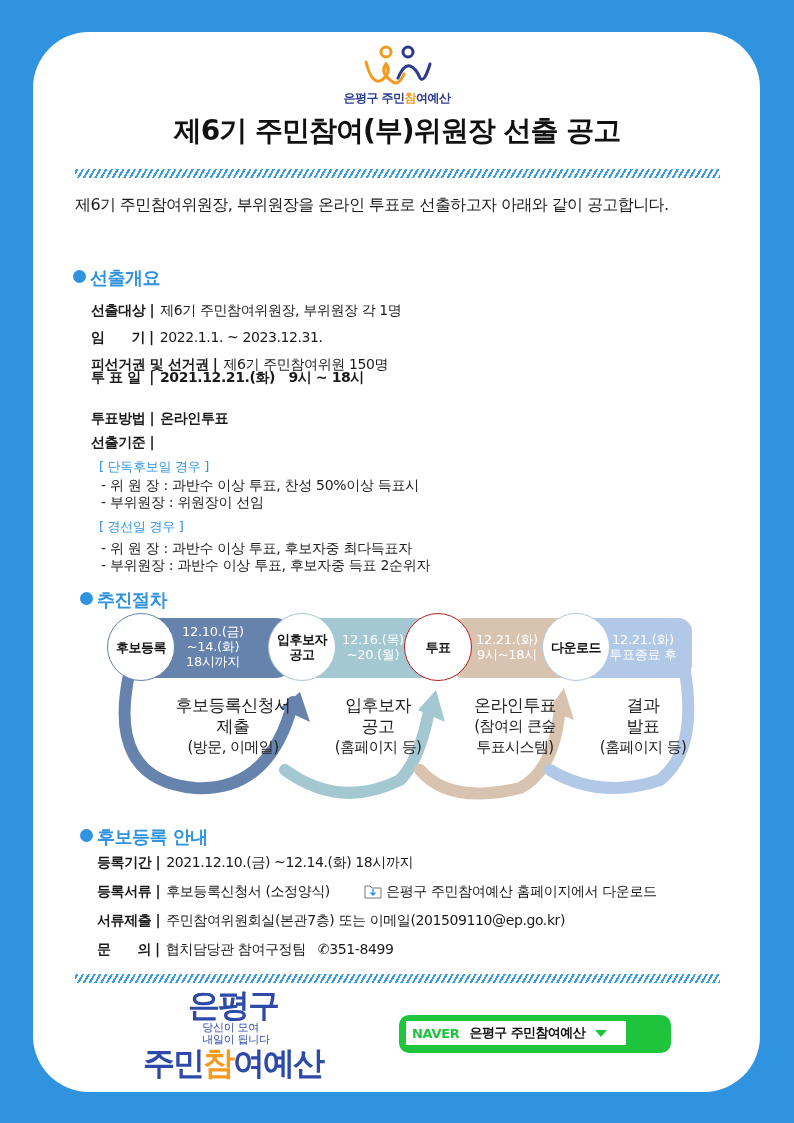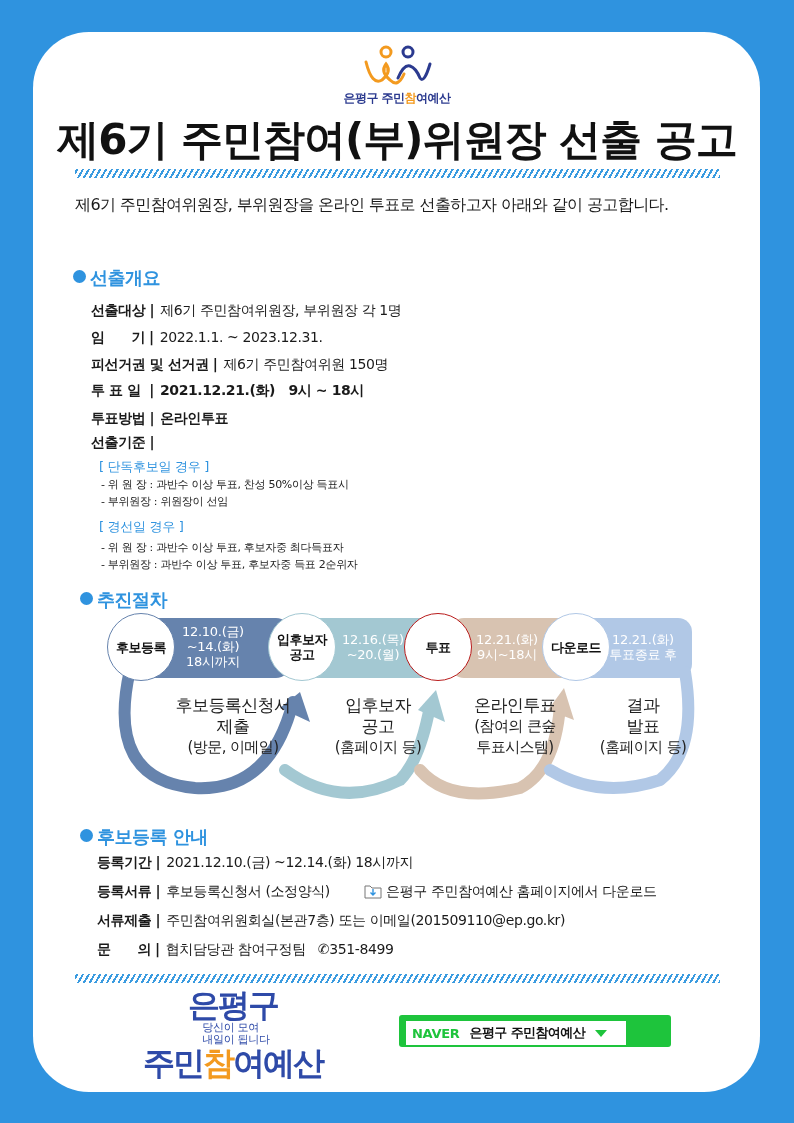--- a/index.html
+++ b/index.html
@@ -12,39 +12,39 @@
     background:#ffffff; border-radius:56px;
   }
   .abs { position:absolute; }
   .hatch {
     position:absolute; left:75px; width:645px; height:9px;
     background: repeating-linear-gradient(-60deg, #3a9be0 0 2px, transparent 2px 5px);
   }
   .logo-top { left:358px; top:44px; width:80px; height:46px; }
   .logo-text { left:330px; top:90px; width:134px; text-align:center; font-size:12px; font-weight:bold; color:#2b3a8f; letter-spacing:-0.5px; }
   .logo-text .accent { color:#f39a1f; }
-  .title { left:40px; top:112px; width:714px; text-align:center; font-size:42px; font-weight:bold; letter-spacing:-1px; color:#111; }
+  .title { left:40px; top:112px; width:714px; text-align:center; font-size:28px; font-weight:bold; letter-spacing:-1px; color:#111; }
   .intro { left:75px; top:190px; width:660px; font-size:16px; line-height:30px; letter-spacing:-0.6px; color:#1a1a1a; }
   .sec-head { font-size:18px; font-weight:bold; color:#2f93df; letter-spacing:-0.5px; }
   .sec-head .dot { display:inline-block; width:13px; height:13px; border-radius:50%; background:#2f93df; margin-right:4px; vertical-align:1px; }
   .row { font-size:14px; letter-spacing:-0.4px; white-space:nowrap; }
   .row .k { font-weight:bold; }
   .row .sep { font-weight:bold; margin:0 6px 0 4px; }
   .sub-head { font-size:13px; color:#2f93df; letter-spacing:-0.3px; }
-  .sub-item { font-size:11px; letter-spacing:-0.3px; color:#222; }
+  .sub-item { font-size:14px; letter-spacing:-0.3px; color:#222; }
   .flow-text { text-align:center; font-size:17px; line-height:21px; letter-spacing:-0.6px; color:#222;margin-left:28px; }
   .flow-text .small { font-size:15px; }
   .circle {
     position:absolute; width:66px; height:66px; border-radius:50%; background:#fff;
     display:flex; align-items:center; justify-content:center; text-align:center;
     font-size:13px; font-weight:bold; line-height:15px; letter-spacing:-0.5px; color:#111;
   }
   .band-date { position:absolute; color:#fff; text-align:center; font-size:13px; line-height:15px; letter-spacing:-0.3px; }
   .naver-box {
-    left:399px; top:1015px; width:272px; height:32px; background:#1ec43c; border-radius:3px;
+    left:399px; top:1015px; width:272px; height:38px; background:#1ec43c; border-radius:10px;
   }
   .naver-inner {
     position:absolute; left:7px; top:6px; width:220px; height:24px; background:#fff;
     display:flex; align-items:center; padding-left:6px; box-sizing:border-box;
   }
   .naver-logo { color:#1ec43c; font-weight:bold; font-size:13px; margin-right:10px; letter-spacing:-0.3px; }
   .naver-q { font-weight:bold; font-size:13px; letter-spacing:-0.6px; color:#111; }
   .naver-caret { width:0; height:0; border-left:6px solid transparent; border-right:6px solid transparent; border-top:7px solid #1ec43c; margin-left:10px; }
   .bottom-logo { left:143px; top:988px; }
   .bl-big { font-size:32px; font-weight:bold; color:#2e4aa8; letter-spacing:-2px; line-height:34px; }
@@ -71,21 +71,21 @@
 
 <div class="abs intro">제6기 주민참여위원장, 부위원장을  온라인 투표로 선출하고자 아래와 같이 공고합니다.</div>
 
 <div class="abs sec-head" style="left:73px; top:266px;">
   <span class="dot"></span><span>선출개요</span>
 </div>
 
 <div class="abs row" style="left:91px; top:302px;"><span class="k">선출대상</span><span class="sep">|</span><span>제6기 주민참여위원장, 부위원장 각 1명</span></div>
 <div class="abs row" style="left:91px; top:329px; white-space:pre;"><span class="k">임      기</span><span class="sep">|</span><span>2022.1.1. ~ 2023.12.31.</span></div>
 <div class="abs row" style="left:91px; top:356px;"><span class="k">피선거권 및 선거권</span><span class="sep">|</span><span>제6기 주민참여위원 150명</span></div>
-<div class="abs row" style="left:91px; top:382px; font-weight:bold; white-space:pre;"><span class="k">투 표 일 </span><span class="sep">|</span><span>2021.12.21.(화)   9시 ~ 18시</span></div>
+<div class="abs row" style="left:91px; top:369px; font-weight:bold; white-space:pre;"><span class="k">투 표 일 </span><span class="sep">|</span><span>2021.12.21.(화)   9시 ~ 18시</span></div>
 <div class="abs row" style="left:91px; top:410px; font-weight:bold;"><span class="k">투표방법</span><span class="sep">|</span><span>온라인투표</span></div>
 <div class="abs row" style="left:91px; top:434px;"><span class="k">선출기준</span><span class="sep">|</span></div>
 
 <div class="abs sub-head" style="left:99px; top:458px;">[ 단독후보일 경우 ]</div>
 <div class="abs sub-item" style="left:101px; top:477px;">- 위 원 장  : 과반수 이상 투표, 찬성 50%이상 득표시</div>
 <div class="abs sub-item" style="left:101px; top:494px;">- 부위원장 : 위원장이 선임</div>
 <div class="abs sub-head" style="left:99px; top:518px;">[ 경선일 경우 ]</div>
 <div class="abs sub-item" style="left:101px; top:540px;">- 위 원 장  : 과반수 이상 투표, 후보자중 최다득표자</div>
 <div class="abs sub-item" style="left:101px; top:557px;">- 부위원장 : 과반수 이상 투표, 후보자중 득표 2순위자</div>
 

